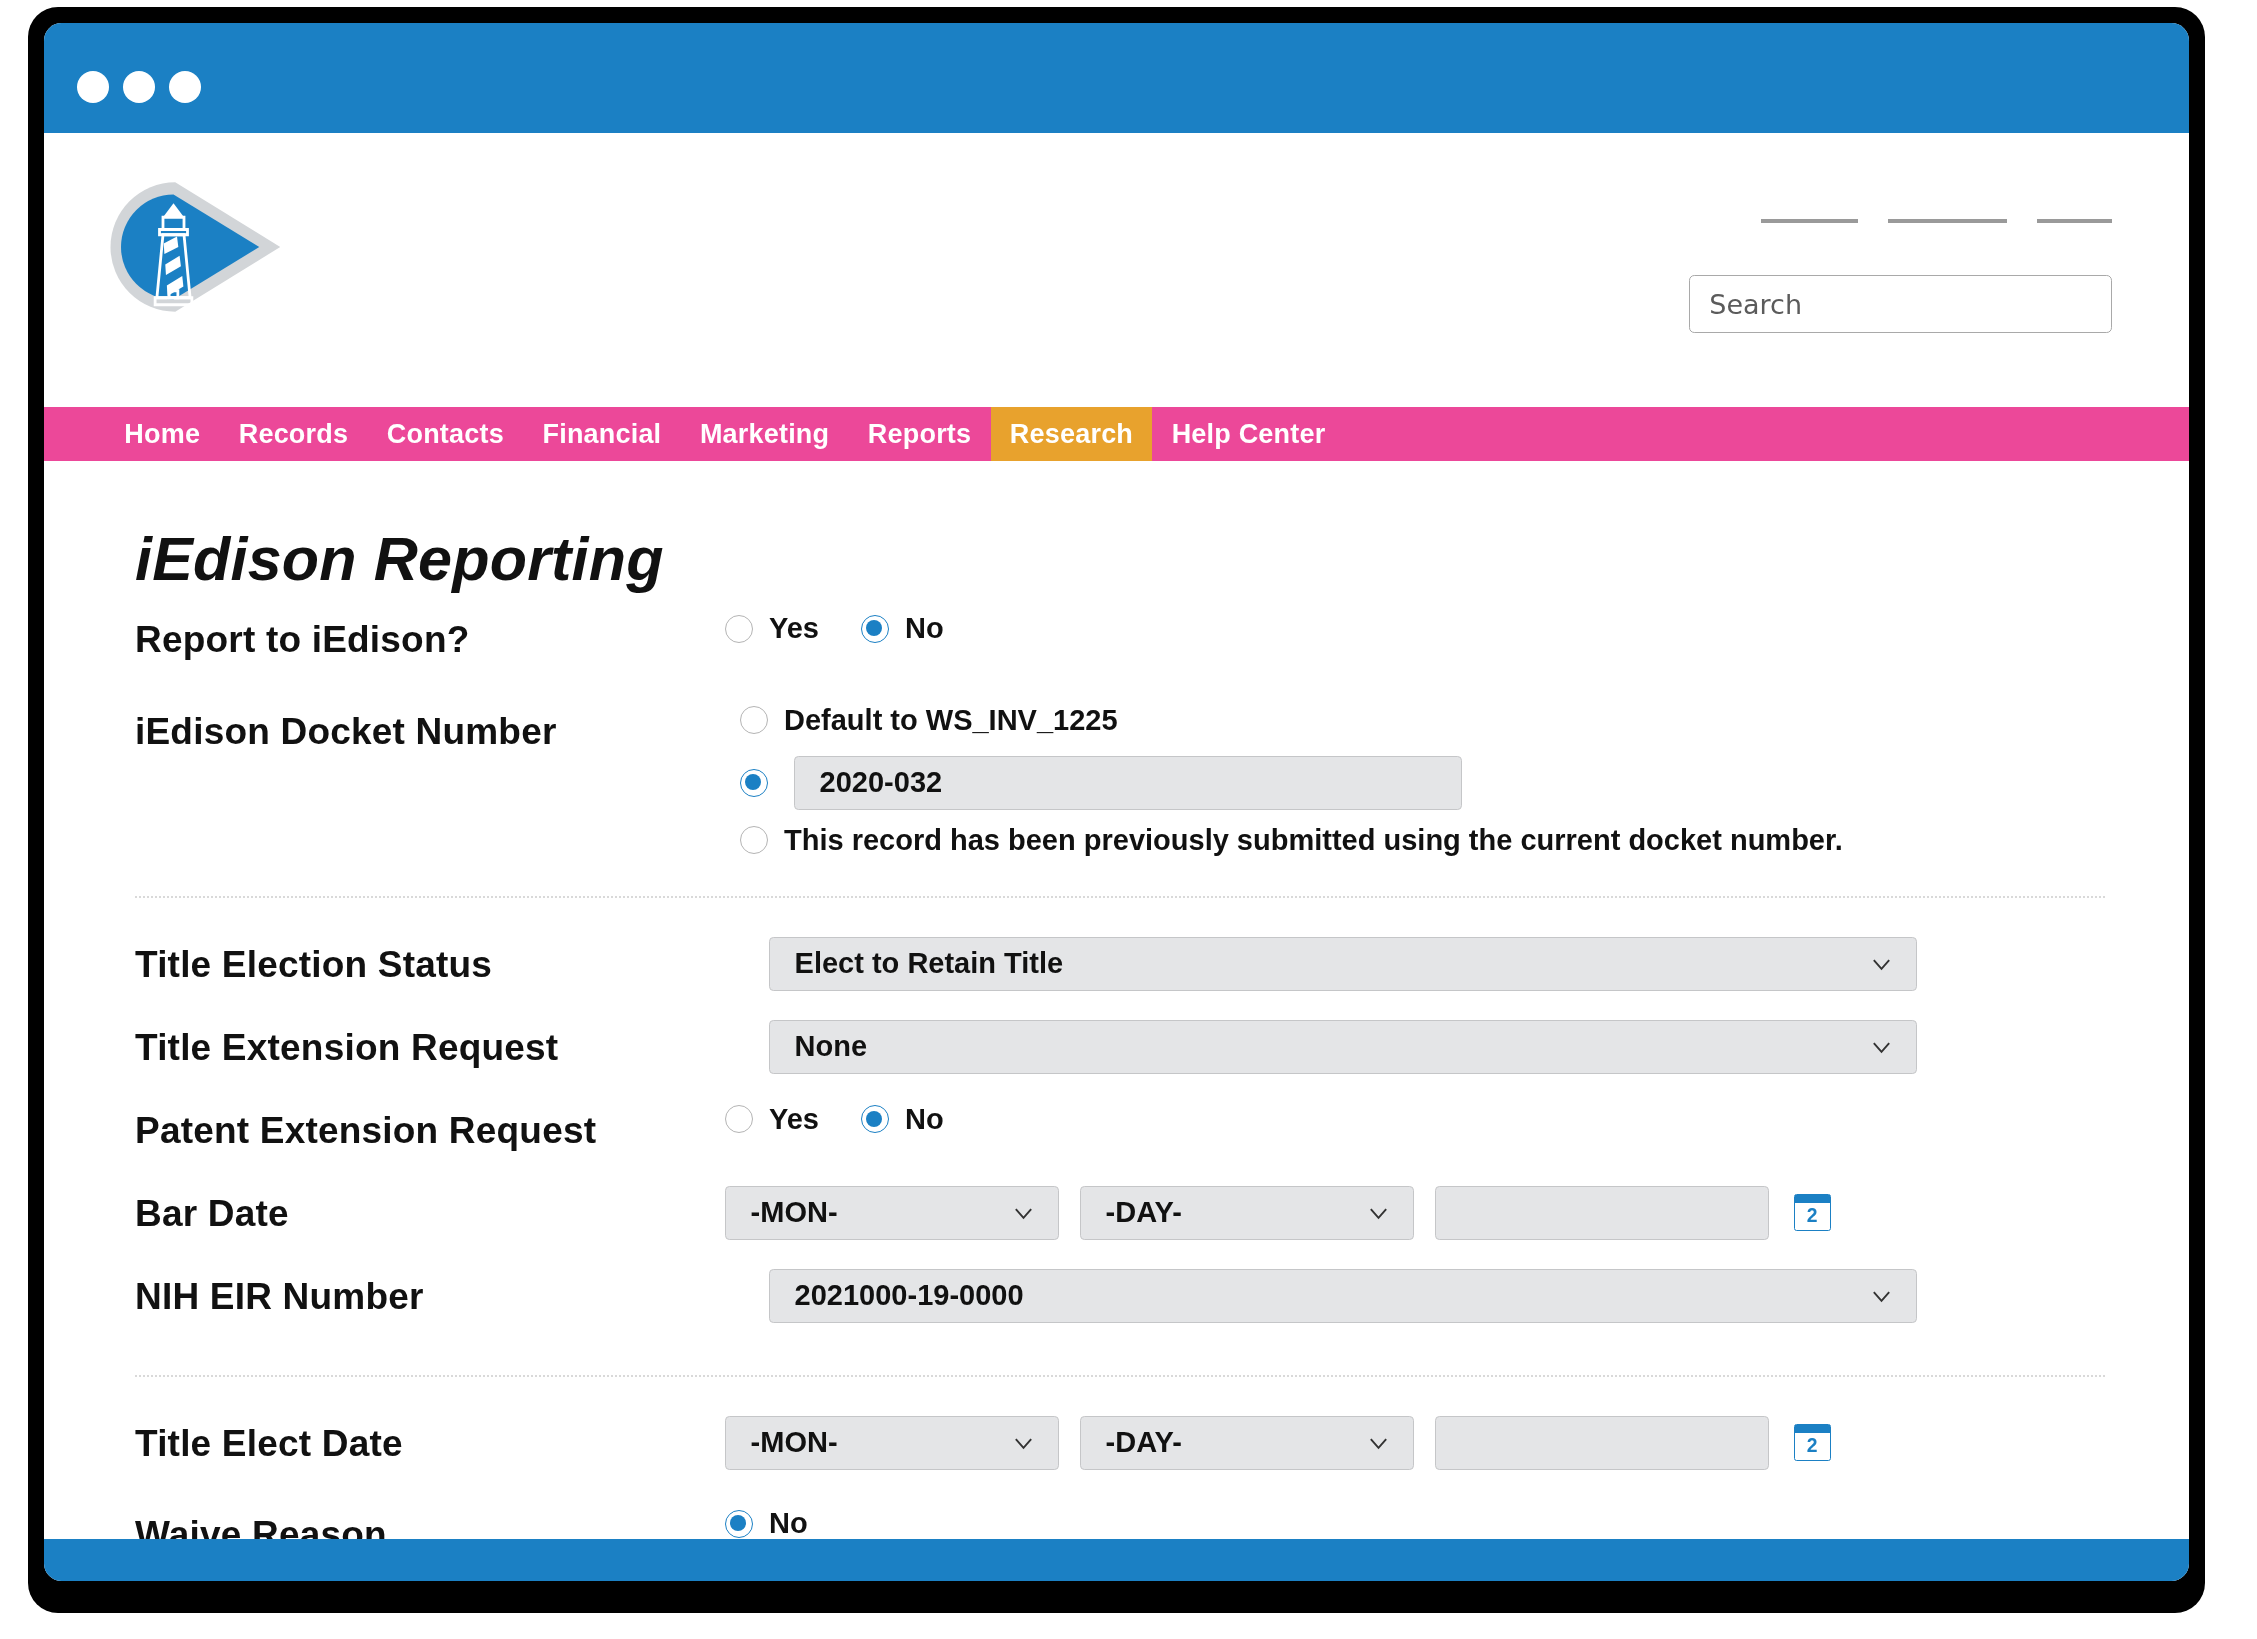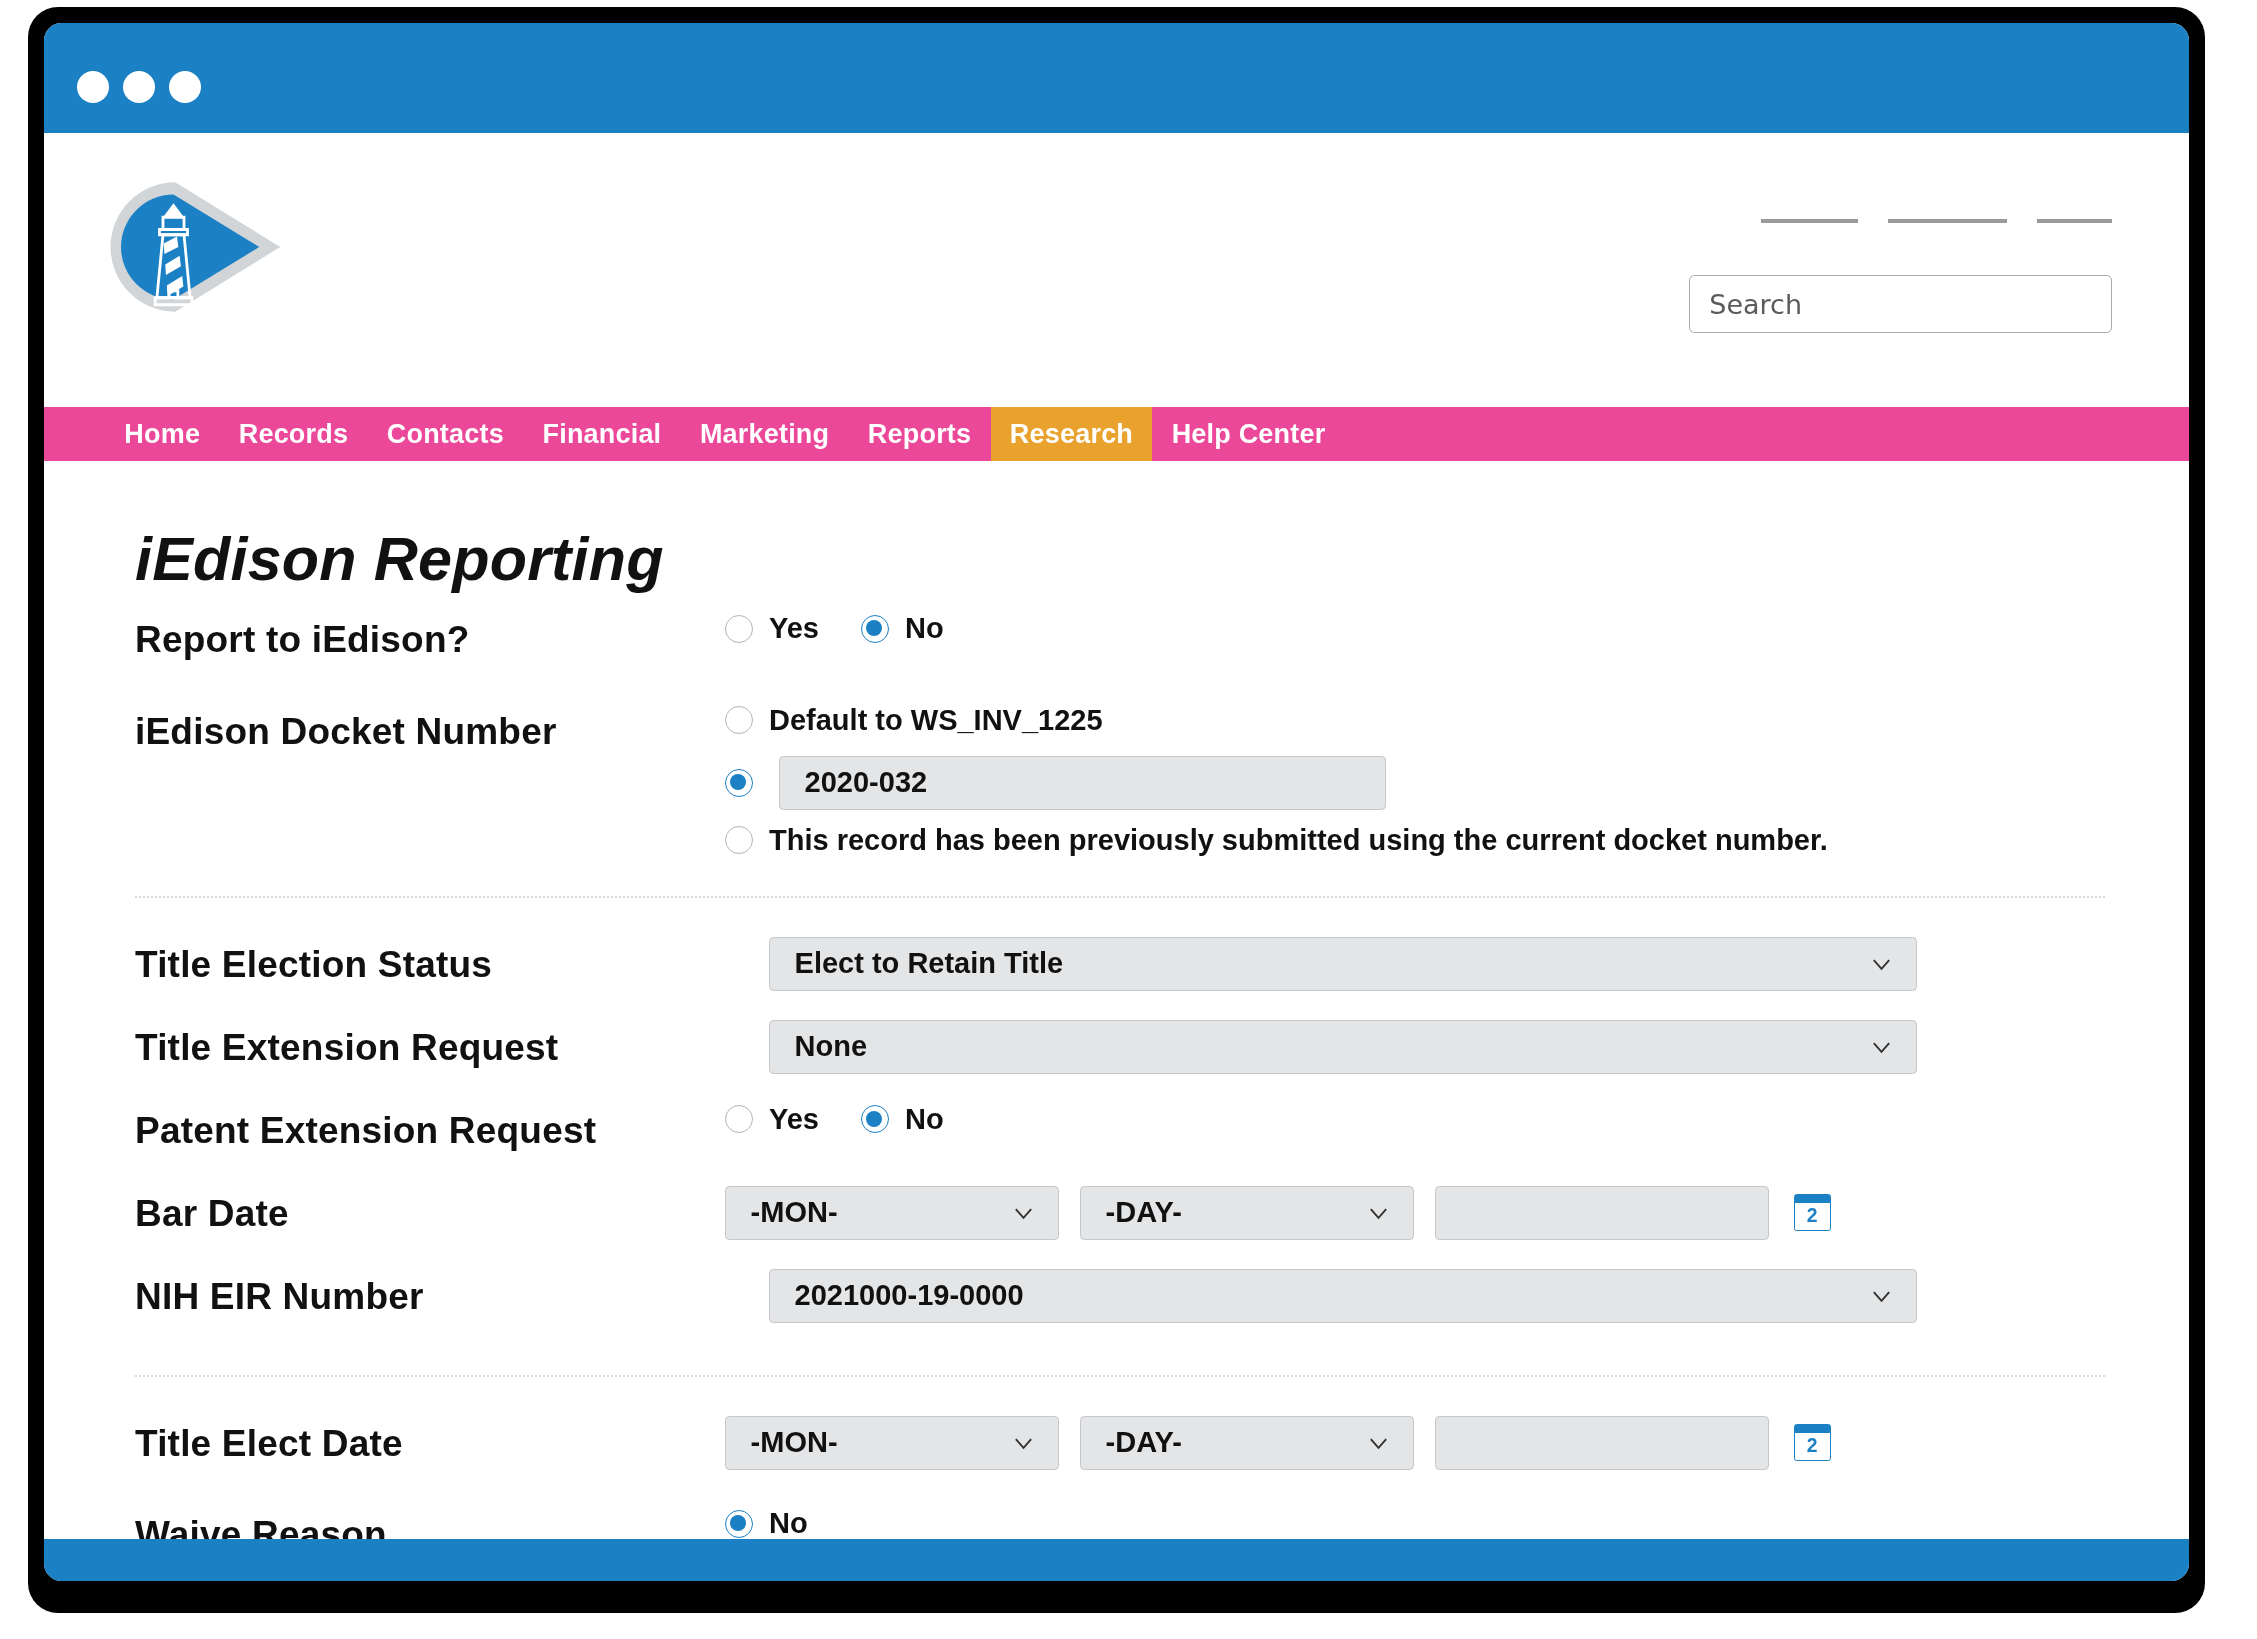--- a/index.html
+++ b/index.html
@@ -244,21 +244,21 @@
     white-space: nowrap;
   }
 
   
   .docket-row {
     display: flex;
     align-items: center;
     margin-bottom: 14px;
   }
   .text-input {
-    width: 607px;
+    width: 668px;
     height: 54px;
     background: #e4e5e7;
     border: 0.9px solid #c5c6c8;
     border-radius: 4.4px;
     box-sizing: border-box;
     margin-left: 26px;
     font-size: 29px;
     font-weight: 700;
     color: #111111;
     font-family: "Liberation Sans Narrow", "Liberation Sans", sans-serif;
@@ -438,21 +438,21 @@
                 <span class="radio-label">Yes</span>
               </div>
               <div class="radio-opt">
                 <span class="radio checked"></span>
                 <span class="radio-label">No</span>
               </div>
             </div>
           </div>
         </div>
 
-        <div class="row" style="margin-top:24.6px;">
+        <div class="row" style="margin-top:24.6px;gap:15px;">
           <div class="row-label">iEdison Docket Number</div>
           <div class="row-field" style="display:block;">
             <div class="radio-opt" style="margin-bottom:19.3px;">
               <span class="radio"></span>
               <span class="radio-label">Default to WS_INV_1225</span>
             </div>
             <div class="docket-row">
               <span class="radio checked"></span>
               <input class="text-input" type="text" value="2020-032" style="">
             </div>

